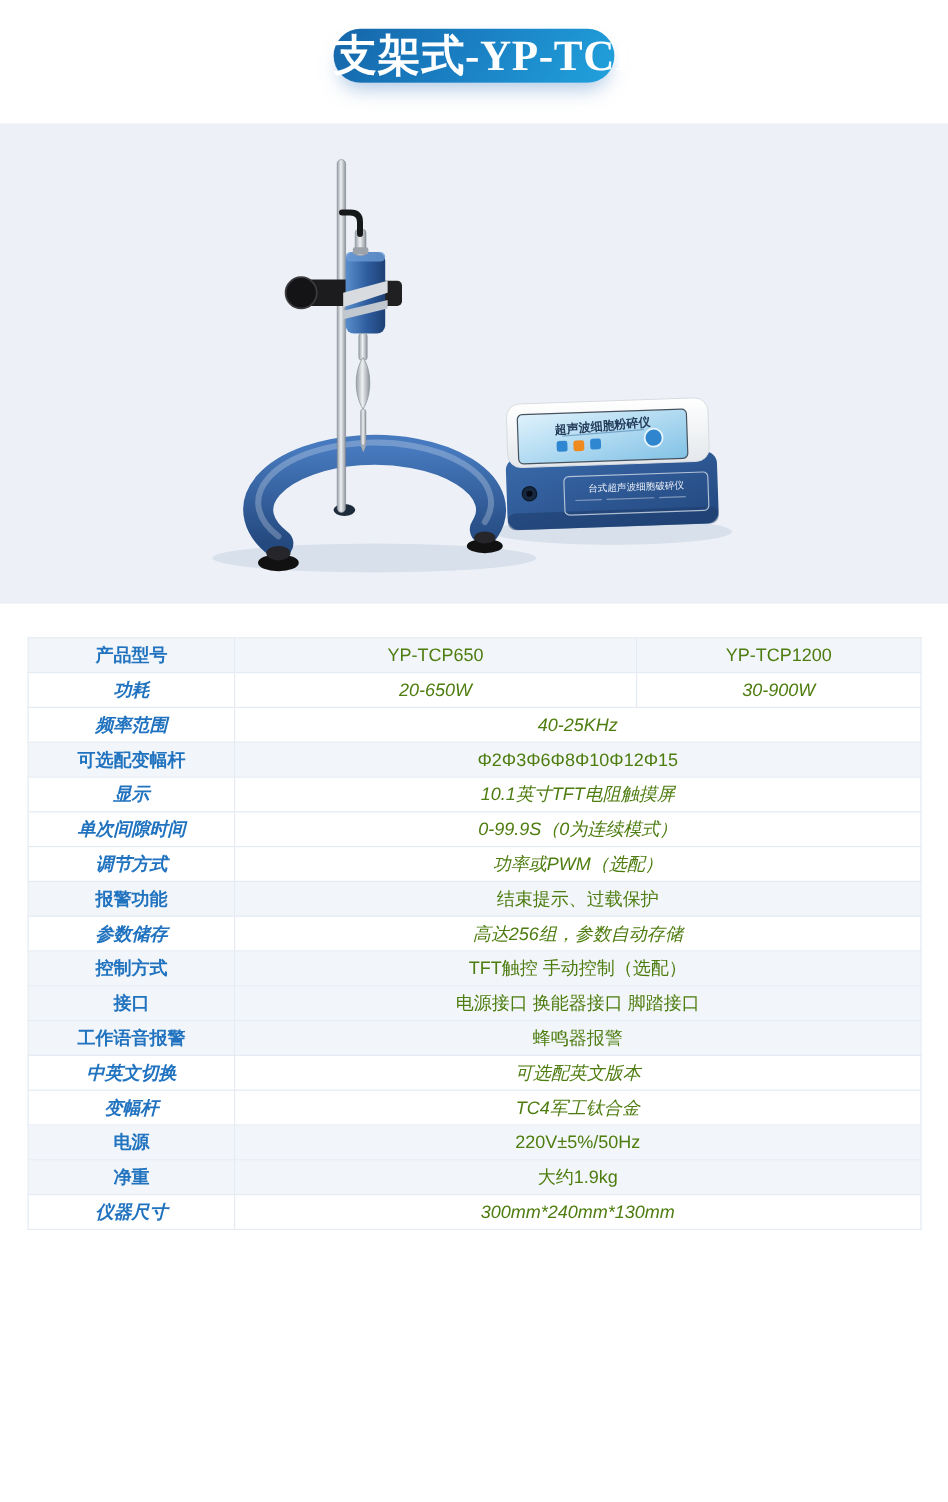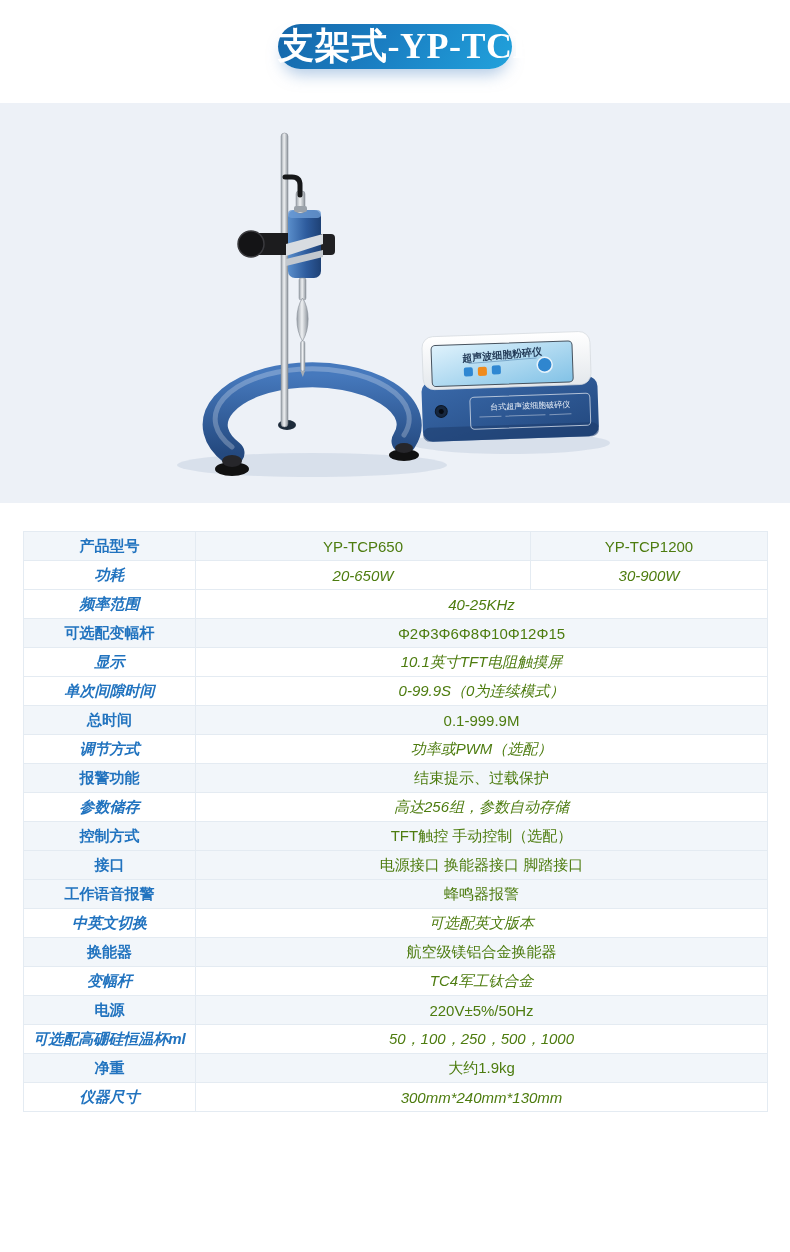--- a/index.html
+++ b/index.html
@@ -208,24 +208,20 @@
           <td class="val" colspan="2">Φ2Φ3Φ6Φ8Φ10Φ12Φ15</td>
         </tr>
         <tr>
           <td class="lbl">显示</td>
           <td class="val" colspan="2">10.1英寸TFT电阻触摸屏</td>
         </tr>
         <tr>
           <td class="lbl">单次间隙时间</td>
           <td class="val" colspan="2">0-99.9S（0为连续模式）</td>
         </tr>
-        <tr class="stripe">
-          <td class="lbl">总时间</td>
-          <td class="val" colspan="2">0.1-999.9M</td>
-        </tr>
         <tr>
           <td class="lbl">调节方式</td>
           <td class="val" colspan="2">功率或PWM（选配）</td>
         </tr>
         <tr class="stripe">
           <td class="lbl">报警功能</td>
           <td class="val" colspan="2">结束提示、过载保护</td>
         </tr>
         <tr>
           <td class="lbl">参数储存</td>
@@ -240,35 +236,27 @@
           <td class="val" colspan="2">电源接口 换能器接口 脚踏接口</td>
         </tr>
         <tr class="stripe">
           <td class="lbl">工作语音报警</td>
           <td class="val" colspan="2">蜂鸣器报警</td>
         </tr>
         <tr>
           <td class="lbl">中英文切换</td>
           <td class="val" colspan="2">可选配英文版本</td>
         </tr>
-        <tr class="stripe">
-          <td class="lbl">换能器</td>
-          <td class="val" colspan="2">航空级镁铝合金换能器</td>
-        </tr>
         <tr>
           <td class="lbl">变幅杆</td>
           <td class="val" colspan="2">TC4军工钛合金</td>
         </tr>
         <tr class="stripe">
           <td class="lbl">电源</td>
           <td class="val" colspan="2">220V±5%/50Hz</td>
-        </tr>
-        <tr>
-          <td class="lbl">可选配高硼硅恒温杯ml</td>
-          <td class="val" colspan="2">50，100，250，500，1000</td>
         </tr>
         <tr class="stripe">
           <td class="lbl">净重</td>
           <td class="val" colspan="2">大约1.9kg</td>
         </tr>
         <tr>
           <td class="lbl">仪器尺寸</td>
           <td class="val" colspan="2">300mm*240mm*130mm</td>
         </tr>
       </tbody>

